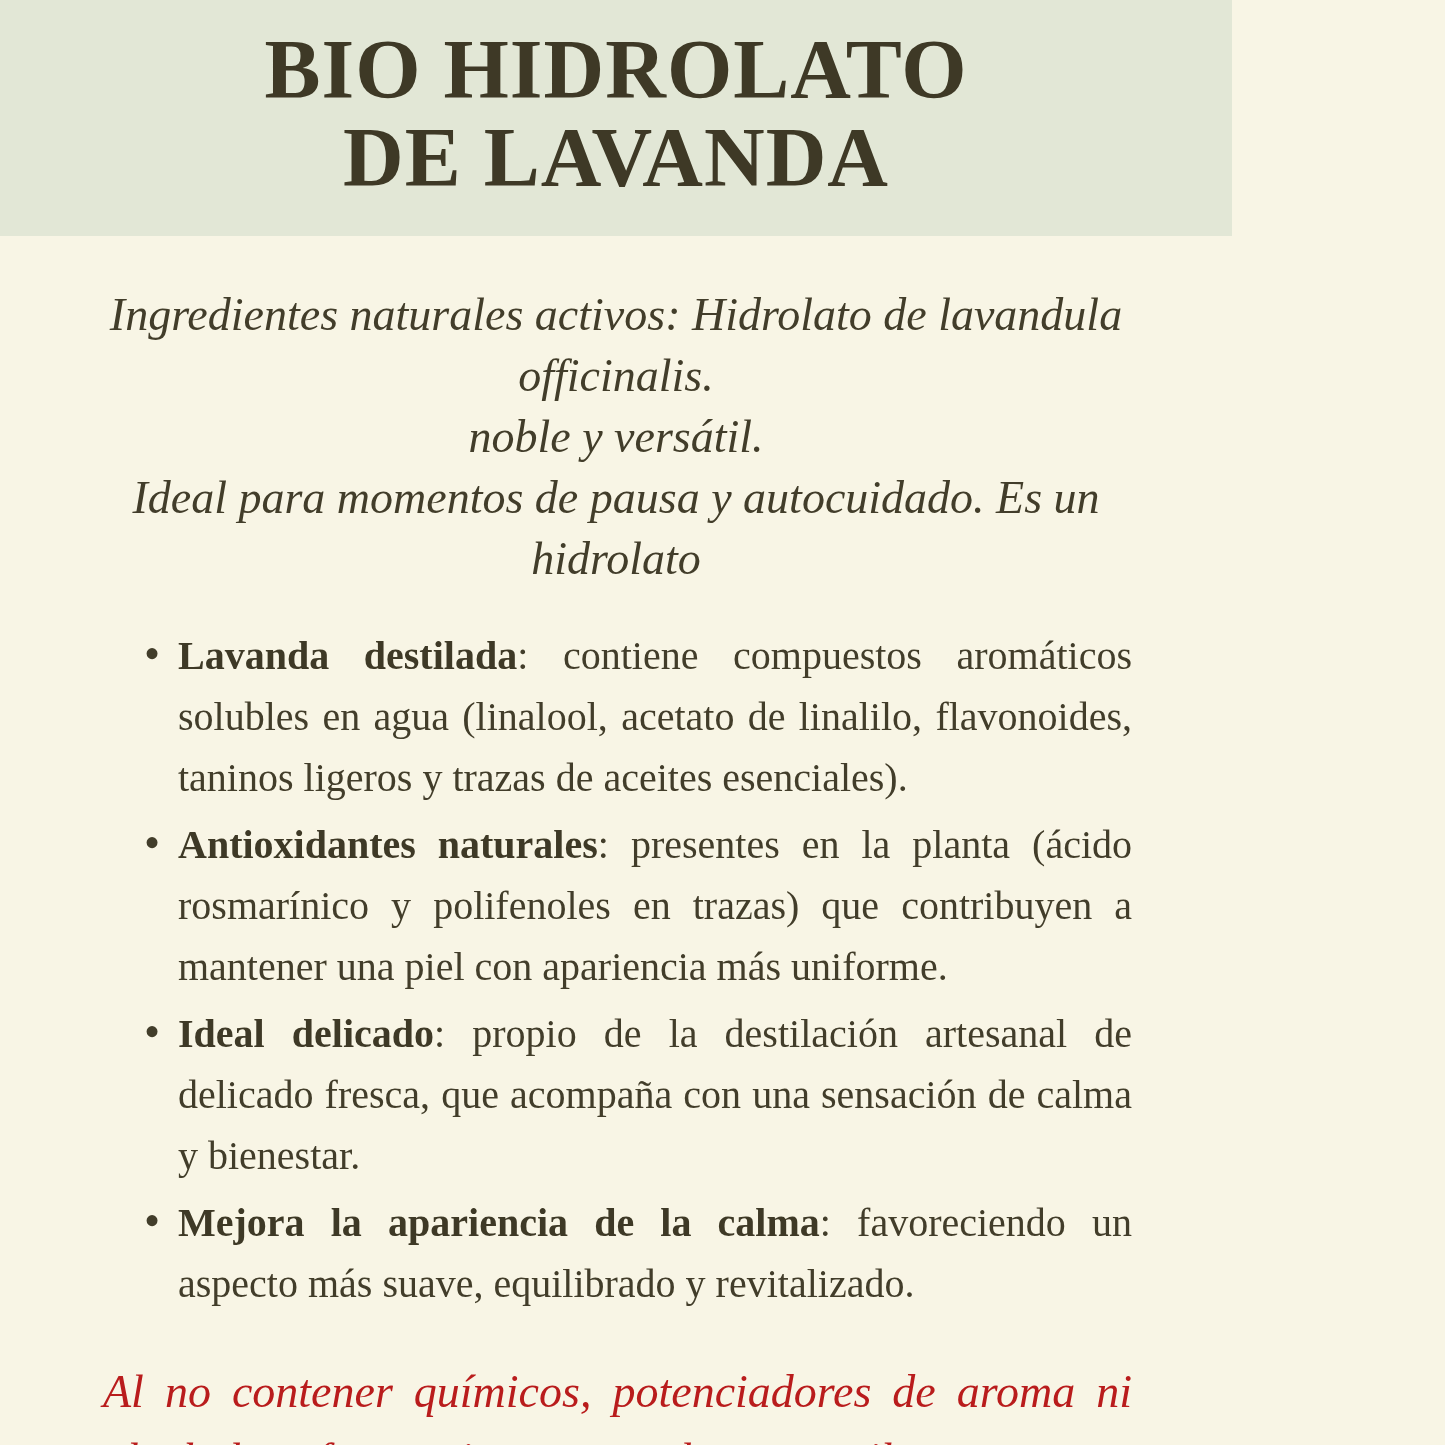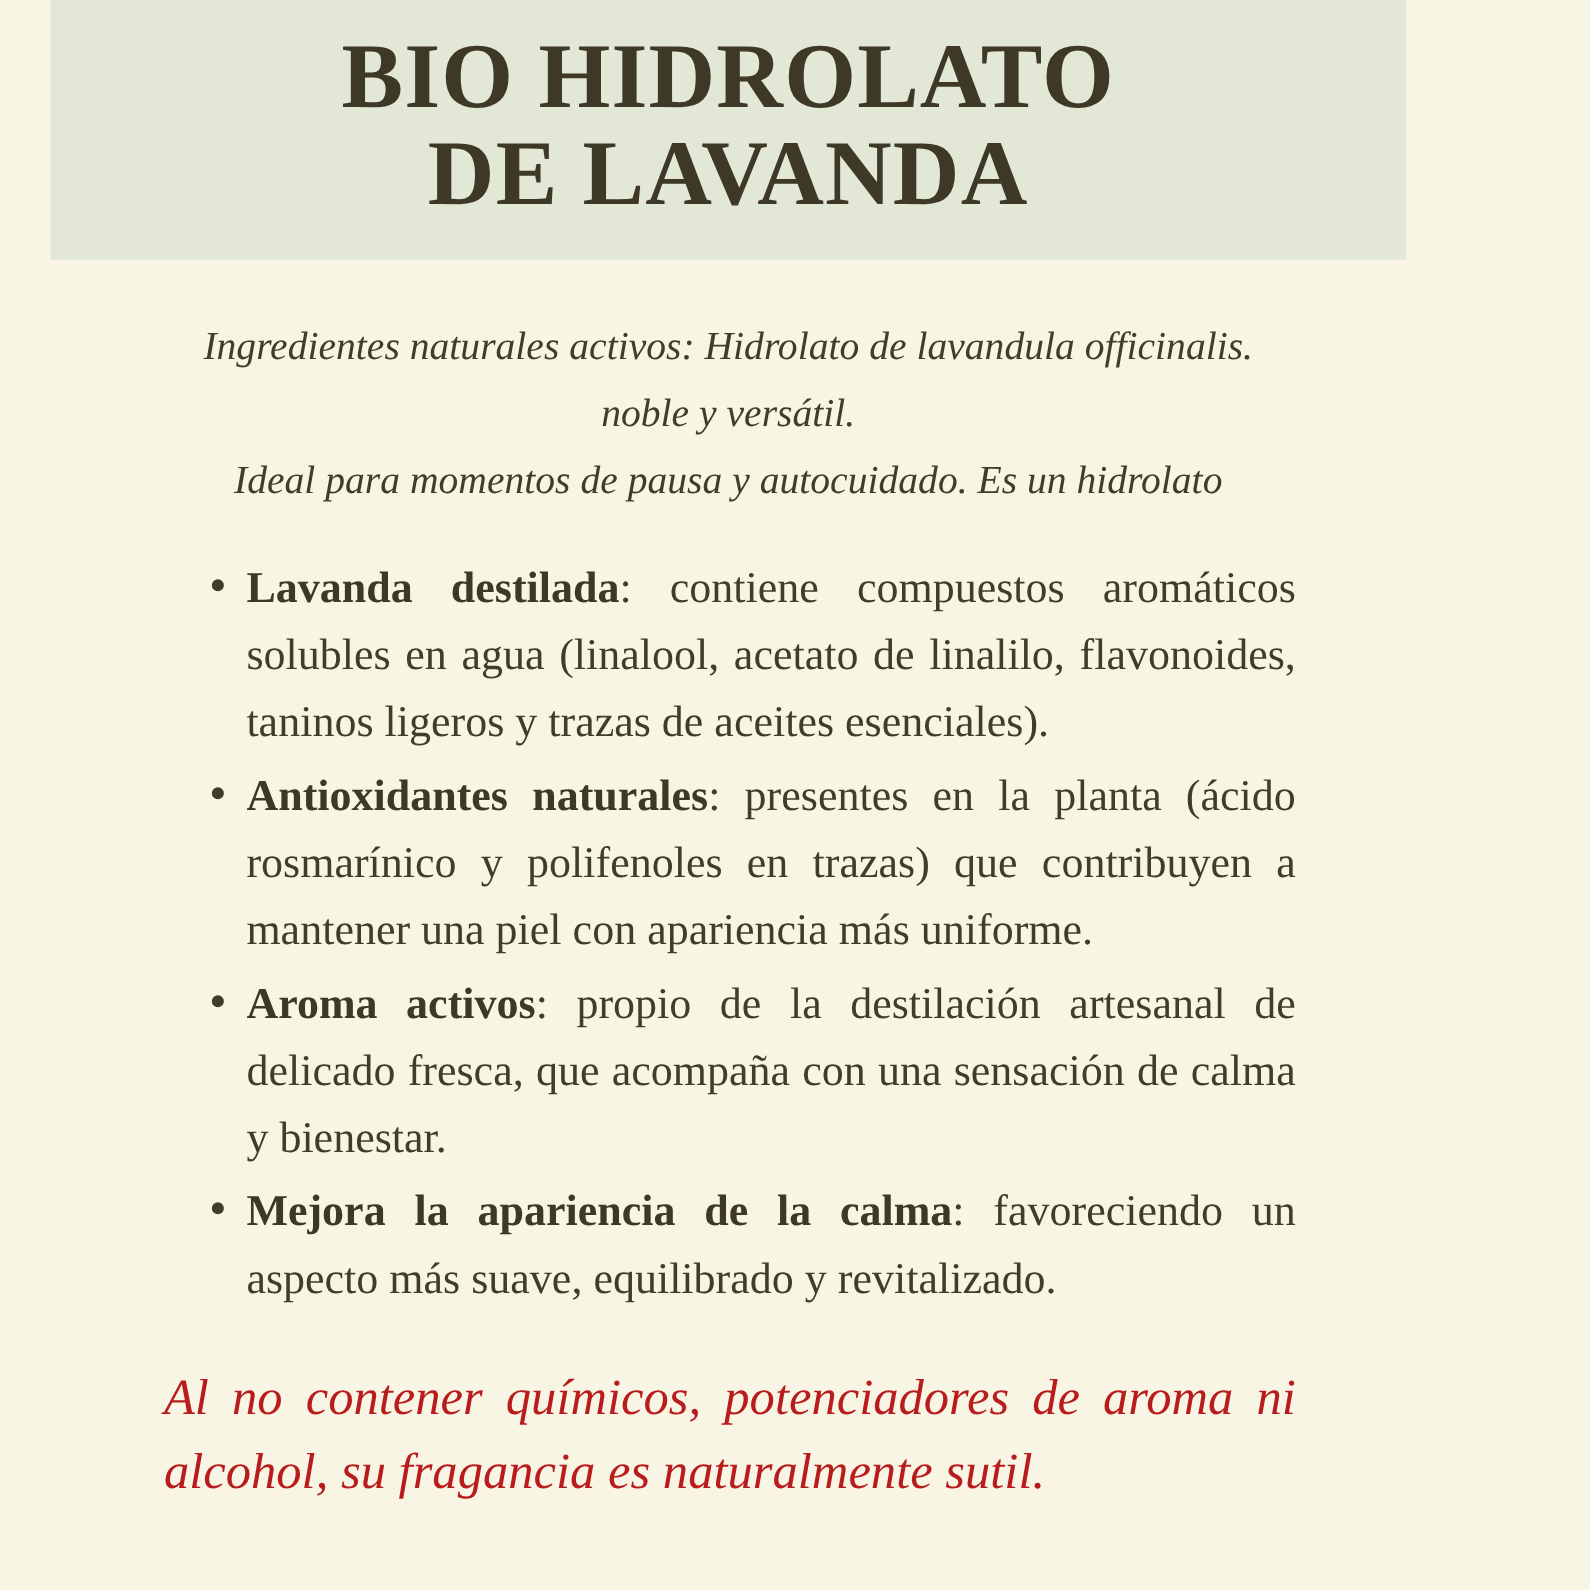--- a/index.html
+++ b/index.html
@@ -11,39 +11,38 @@
     height: 1445px;
     overflow: hidden;
     background: #f8f5e5;
     font-family: "Liberation Serif", serif;
     color: #3f3a28;
   }
   .card {
     width: 1232px;
     height: 1445px;
     position: relative;
-    margin-left: 46px;
   }
   .header-band {
     background: #e2e7d6;
     padding: 26px 0 34px 0;
     text-align: center;
   }
   .title {
     font-size: 84px;
     font-weight: bold;
     line-height: 88px;
     letter-spacing: 1px;
     color: #3e3926;
   }
   .intro {
     margin: 48px 100px 0 100px;
     text-align: center;
     font-style: italic;
-    font-size: 36px;
+    font-size: 46px;
     line-height: 61px;
     color: #423d2a;
   }
   .bullet-list {
     margin: 36px 100px 0 100px;
     padding: 0;
     list-style: none;
   }
   .bullet-item {
     position: relative;
@@ -89,19 +88,19 @@
 
   <div class="intro">
     <div>Ingredientes naturales activos: Hidrolato de lavandula officinalis.</div>
     <div>noble y versátil.</div>
     <div>Ideal para momentos de pausa y autocuidado. Es un hidrolato</div>
   </div>
 
   <ul class="bullet-list">
     <li class="bullet-item"><strong>Lavanda destilada</strong><span>: contiene compuestos aromáticos solubles en agua (linalool, acetato de linalilo, flavonoides, taninos ligeros y trazas de aceites esenciales).</span></li>
     <li class="bullet-item"><strong>Antioxidantes naturales</strong><span>: presentes en la planta (ácido rosmarínico y polifenoles en trazas) que contribuyen a mantener una piel con apariencia más uniforme.</span></li>
-    <li class="bullet-item"><strong>Aroma activos</strong><span>: propio de la destilación artesanal de delicado fresca, que acompaña con una sensación de calma y bienestar.</span></li>
+    <li class="bullet-item"><strong>Ideal delicado</strong><span>: propio de la destilación artesanal de delicado fresca, que acompaña con una sensación de calma y bienestar.</span></li>
     <li class="bullet-item"><strong>Mejora la apariencia de la calma</strong><span>: favoreciendo un aspecto más suave, equilibrado y revitalizado.</span></li>
   </ul>
 
   <p class="footer-note">Al no contener químicos, potenciadores de aroma ni alcohol, su fragancia es naturalmente sutil.</p>
 
 </div>
 
 </body></html>

